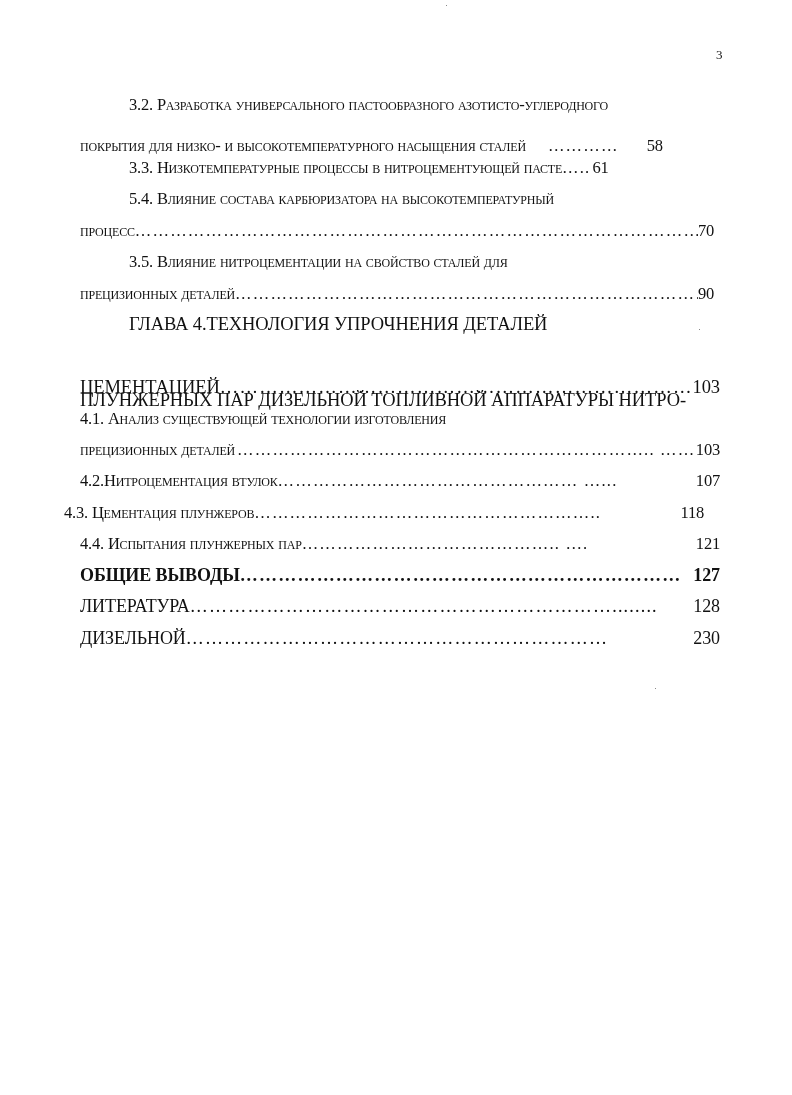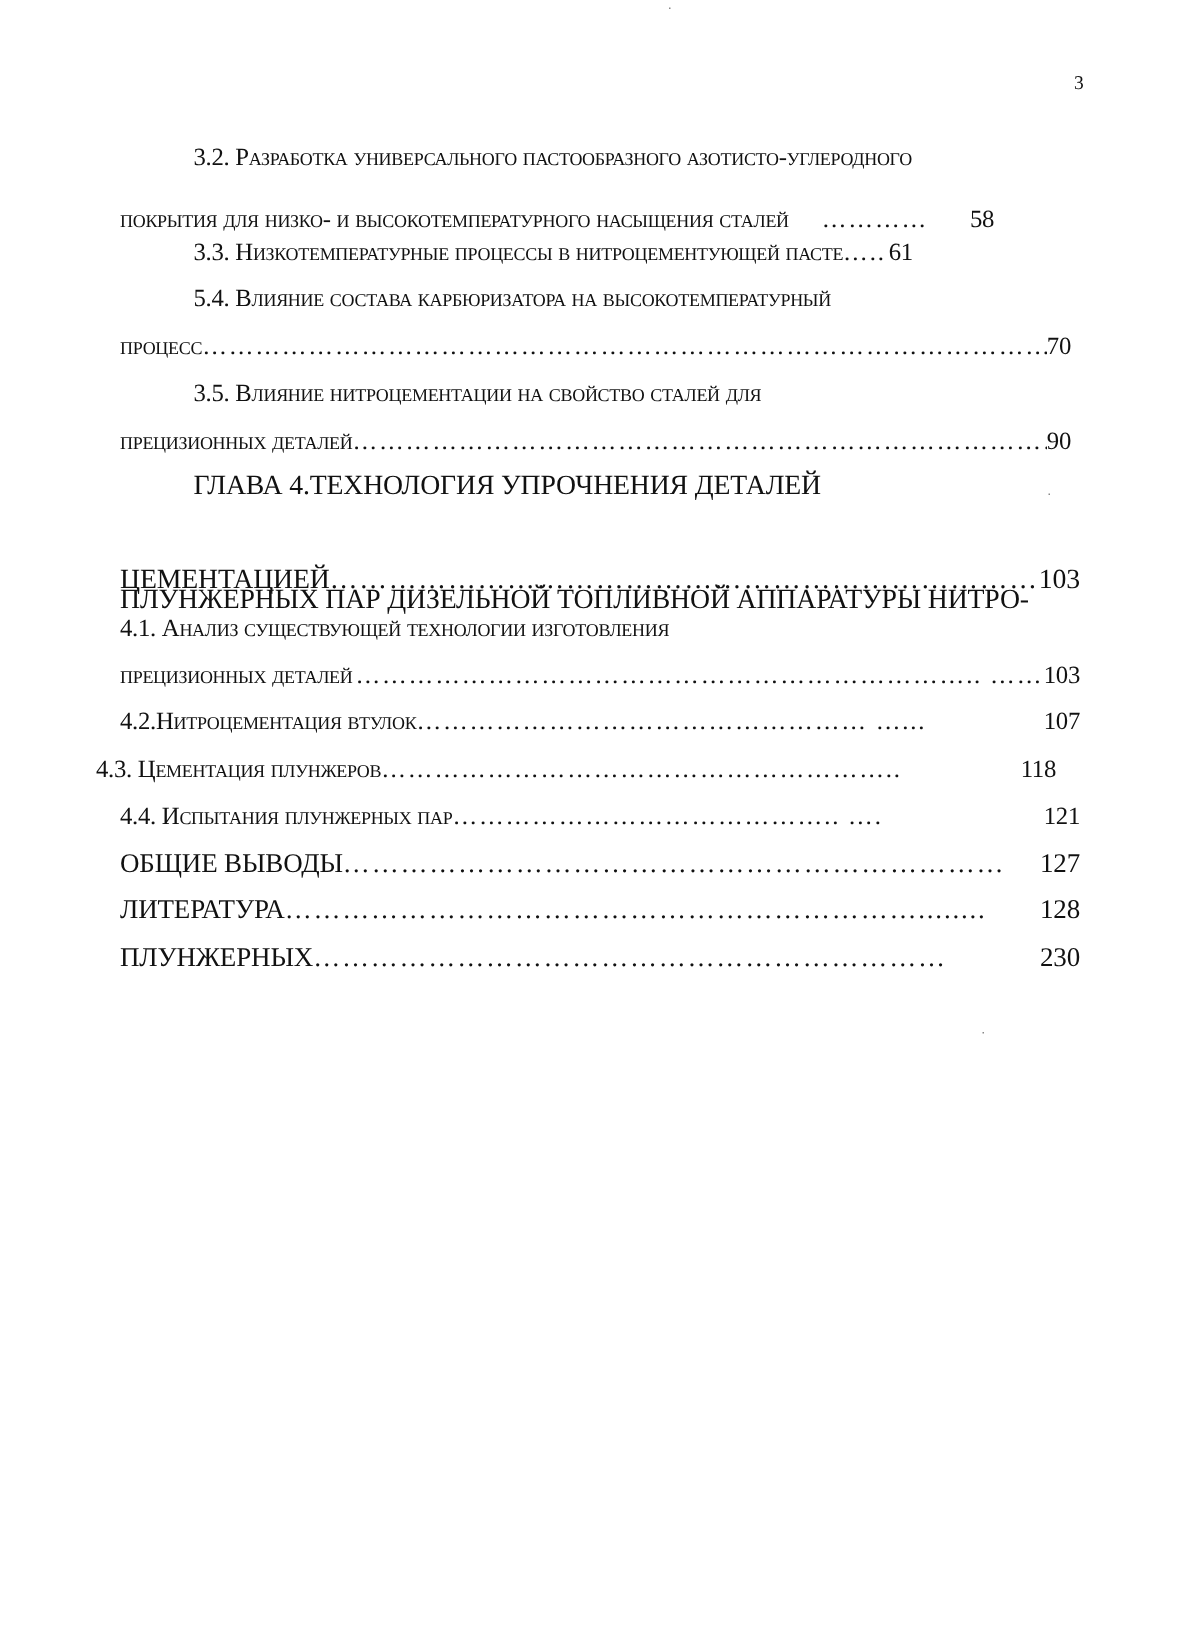--- a/index.html
+++ b/index.html
@@ -93,36 +93,36 @@
     <span class="pg">118</span>
   </div>
 
   <div class="row sc" style="top:534px; left:80px; width:640px;">
     <span>4.4. Испытания плунжерных пар</span>
     <span class="dots" style="flex:0 0 auto;">…………………………………….. ….</span>
     <span style="flex:1 1 auto;"></span>
     <span class="pg">121</span>
   </div>
 
-  <div class="row big" style="top:565px; left:80px; width:640px; font-size:18px;">
+  <div class="row big" style="top:565px; left:80px; width:640px; font-size:18px;font-weight:bold;">
     <span>ОБЩИЕ ВЫВОДЫ</span>
     <span class="dots" style="flex:0 0 auto;">……………………………………………………………</span>
     <span style="flex:1 1 auto;"></span>
     <span class="pg">127</span>
   </div>
 
   <div class="row big" style="top:596px; left:80px; width:640px; font-size:18px;">
     <span>ЛИТЕРАТУРА</span>
     <span class="dots" style="flex:0 0 auto;">…………………………………………………………........</span>
     <span style="flex:1 1 auto;"></span>
     <span class="pg">128</span>
   </div>
 
   <div class="row big" style="top:628px; left:80px; width:640px; font-size:18px;">
-    <span>ПЛУНЖЕРНЫХ</span>
+    <span>ДИЗЕЛЬНОЙ</span>
     <span class="dots" style="flex:0 0 auto;">…………………………………………………………</span>
     <span style="flex:1 1 auto;"></span>
     <span class="pg">230</span>
   </div>
 </div>
 
 <div class="speck" style="left:446px; top:5px;"></div>
 <div class="speck" style="left:699px; top:329px;"></div>
 <div class="speck" style="left:655px; top:688px;"></div>
 

